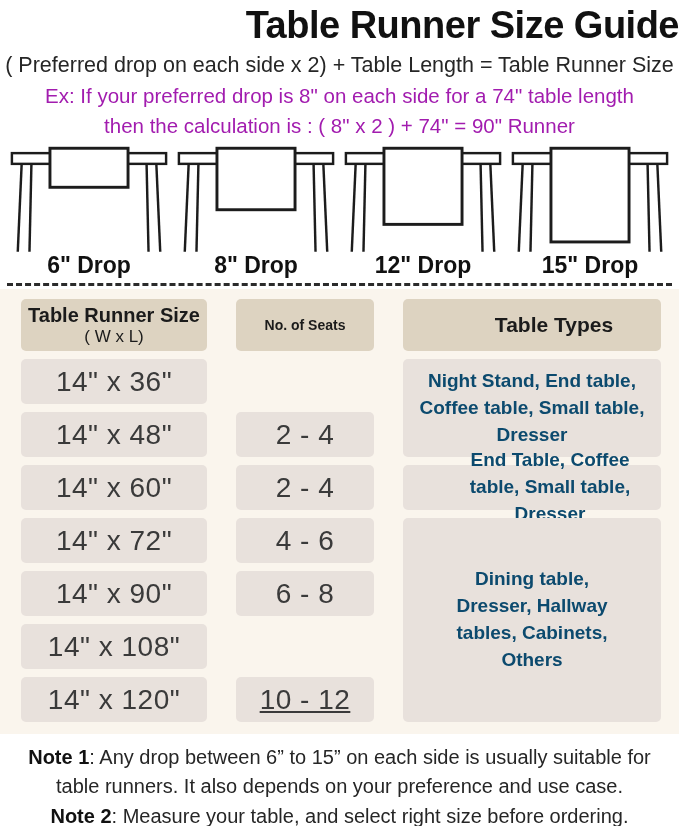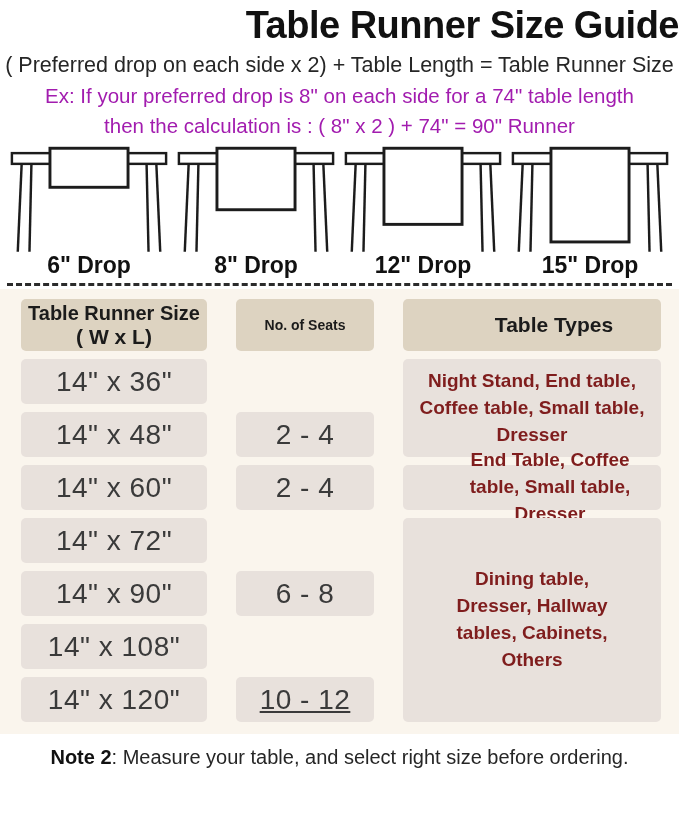--- a/index.html
+++ b/index.html
@@ -37,26 +37,26 @@
     padding: 10px 18px 12px 21px;
     display: grid;
     grid-template-columns: 186px 138px 258px;
     column-gap: 29px;
     grid-template-rows: 52px repeat(7, 45px);
     row-gap: 8px;
   }
   .cell { display: flex; align-items: center; justify-content: center; text-align: center; border-radius: 5px; }
   .hcell { background: #ddd3c1; font-weight: 700; flex-direction: column; color: #1b1b1b; }
   .hline1 { font-size: 20px; line-height: 1.15; }
-  .hline2 { font-size: 21px; font-weight: 700; line-height: 1.15; }
+  .hline2 { font-size: 17px; font-weight: 400; line-height: 1.15; }
   .hseats { font-size: 14px; }
   .htypes { font-size: 21px; padding-left: 44px; }
   .dcell { background: #e8e1dc; }
   .num-val { font-size: 28px; font-weight: 400; color: #3a3a3a; letter-spacing: 0.5px; }
-  .types { background: #e8e1dc; font-weight: 700; font-size: 19px; line-height: 1.42; padding: 0 12px; color: #7f1d1d; }
+  .types { background: #e8e1dc; font-weight: 700; font-size: 19px; line-height: 1.42; padding: 0 12px; color: #0c4a6e; }
   .types-narrow { padding: 16px 40px; }
   
   .notes { padding: 9px 6px 0; text-align: center; font-size: 20px; line-height: 1.42; color: #262626; }
   .note { margin: 0 0 2px; }
   .note strong { font-weight: 700; color: #111; }
 </style>
 </head>
 <body>
 
 <div class="page">
@@ -133,28 +133,30 @@
     <div class="cell types" style="grid-column:3;grid-row:2 / span 2;">Night Stand, End table, Coffee table, Small table, Dresser</div>
 
     <div class="cell dcell num-val" style="grid-column:1;grid-row:3;">14" x 48"</div>
     <div class="cell dcell num-val" style="grid-column:2;grid-row:3;">2 - 4</div>
 
     <div class="cell dcell num-val" style="grid-column:1;grid-row:4;">14" x 60"</div>
     <div class="cell dcell num-val" style="grid-column:2;grid-row:4;">2 - 4</div>
     <div class="cell types" style="grid-column:3;grid-row:4;padding-left:48px;">End Table, Coffee table, Small table, Dresser</div>
 
     <div class="cell dcell num-val" style="grid-column:1;grid-row:5;">14" x 72"</div>
+    <div class="cell dcell num-val" style="grid-column:2;grid-row:5;">4 - 6</div>
     <div class="cell types types-narrow" style="grid-column:3;grid-row:5 / span 4;">Dining table, Dresser, Hallway tables, Cabinets, Others</div>
 
     <div class="cell dcell num-val" style="grid-column:1;grid-row:6;">14" x 90"</div>
     <div class="cell dcell num-val" style="grid-column:2;grid-row:6;">6 - 8</div>
 
     <div class="cell dcell num-val" style="grid-column:1;grid-row:7;">14" x 108"</div>
 
     <div class="cell dcell num-val" style="grid-column:1;grid-row:8;">14" x 120"</div>
     <div class="cell dcell num-val" style="grid-column:2;grid-row:8;text-decoration:underline;">10 - 12</div>
   </section>
 
   <footer class="notes">
+    <p class="note"><strong>Note 1</strong><span>: Any drop between 6” to 15” on each side is usually suitable for table runners. It also depends on your preference and use case.</span></p>
     <p class="note"><strong>Note 2</strong><span>: Measure your table, and select right size before ordering.</span></p>
   </footer>
 
 </div>
 
 </body></html>

